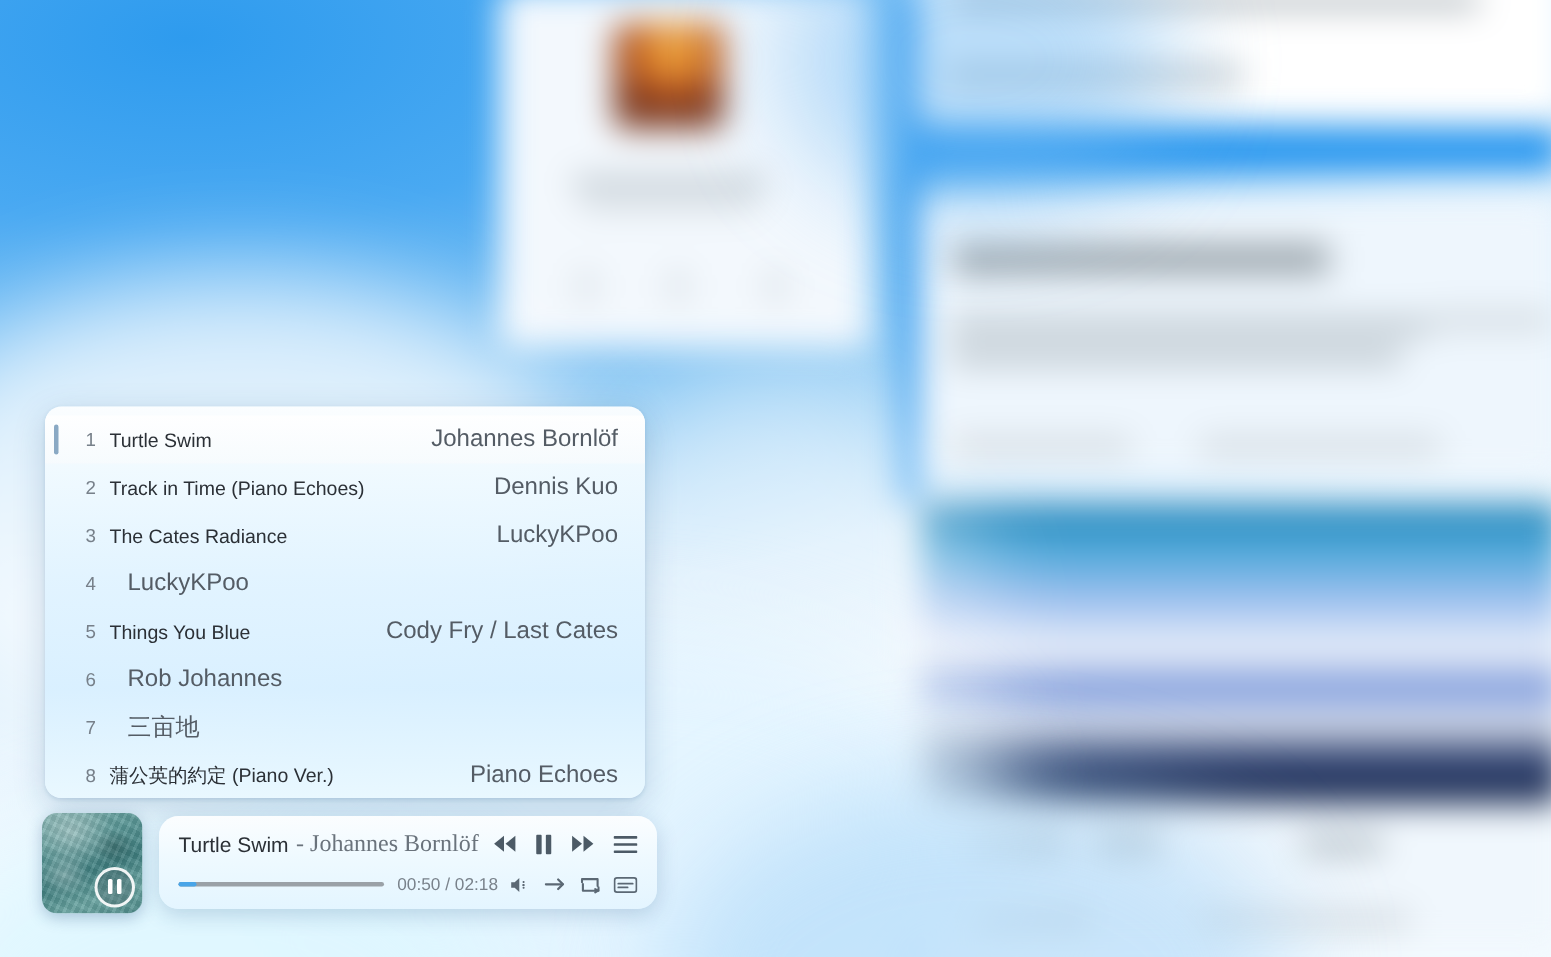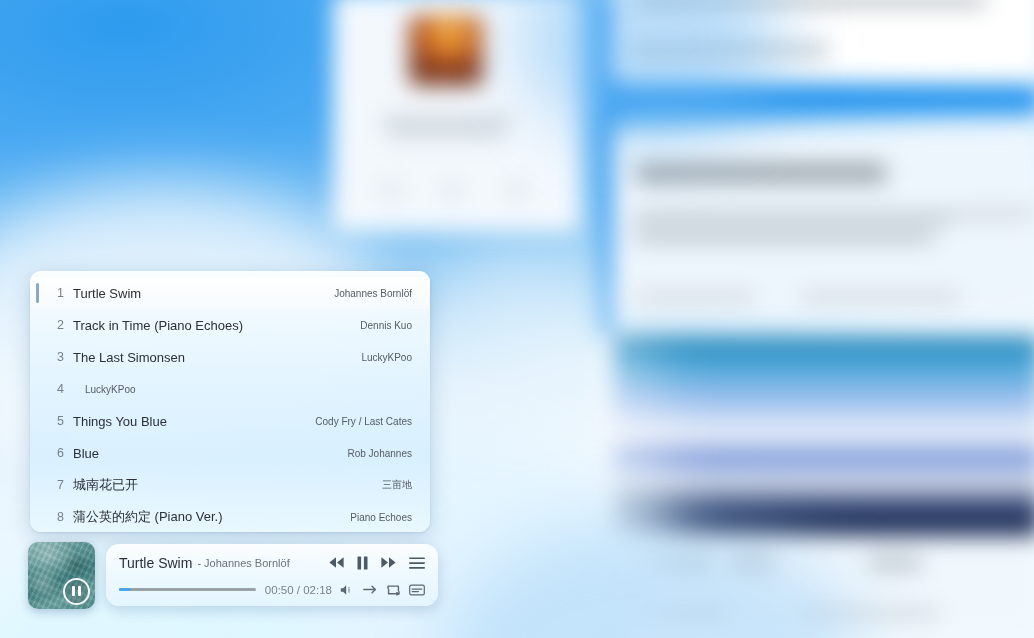--- a/index.html
+++ b/index.html
@@ -132,21 +132,21 @@
     white-space: nowrap;
     overflow: hidden;
     text-overflow: ellipsis;
     color: #2b3036;
     font-size: 13px;
   }
   .track-artist {
     flex: 0 0 auto;
     margin-left: 12px;
     color: #545c65;
-    font-size: 10px;
+    font-size: 16px;
     text-align: right;
   }
 
   
   #player-wrap {
     position: absolute;
     left: 28px;
     top: 541px;
     width: 410px;
     height: 68px;
@@ -222,24 +222,25 @@
     display: flex;
     align-items: center;
     height: 26px;
   }
   .now-title {
     font-size: 14px;
     color: #2b3036;
     white-space: nowrap;
   }
   .now-artist {
-    font-size: 11px;
+    font-size: 16px;
     color: #6a737c;
     margin-left: 5px;
     white-space: nowrap;
+    font-family: Liberation Serif, serif;
   }
   .pl-ctrls {
     margin-left: auto;
     display: flex;
     align-items: center;
     gap: 12px;
     color: #4c5a66;
   }
   .pl-ctrls svg { display: block; }
 
@@ -336,40 +337,38 @@
           <span class="track-title">Turtle Swim</span>
           <span class="track-artist">Johannes Bornlöf</span>
         </div>
         <div class="track-row">
           <span class="track-num">2</span>
           <span class="track-title">Track in Time (Piano Echoes)</span>
           <span class="track-artist">Dennis Kuo</span>
         </div>
         <div class="track-row">
           <span class="track-num">3</span>
-          <span class="track-title">The Last Simonsen</span>
+          <span class="track-title">The Cates Radiance</span>
           <span class="track-artist">LuckyKPoo</span>
         </div>
         <div class="track-row">
           <span class="track-num">4</span>
           <span class="track-artist">LuckyKPoo</span>
         </div>
         <div class="track-row">
           <span class="track-num">5</span>
           <span class="track-title">Things You Blue</span>
           <span class="track-artist">Cody Fry / Last Cates</span>
         </div>
         <div class="track-row">
           <span class="track-num">6</span>
-          <span class="track-title">Blue</span>
           <span class="track-artist">Rob Johannes</span>
         </div>
         <div class="track-row">
           <span class="track-num">7</span>
-          <span class="track-title">城南花已开</span>
           <span class="track-artist">三亩地</span>
         </div>
         <div class="track-row">
           <span class="track-num">8</span>
           <span class="track-title">蒲公英的約定 (Piano Ver.)</span>
           <span class="track-artist">Piano Echoes</span>
         </div>
       </div>
   </div>
 

